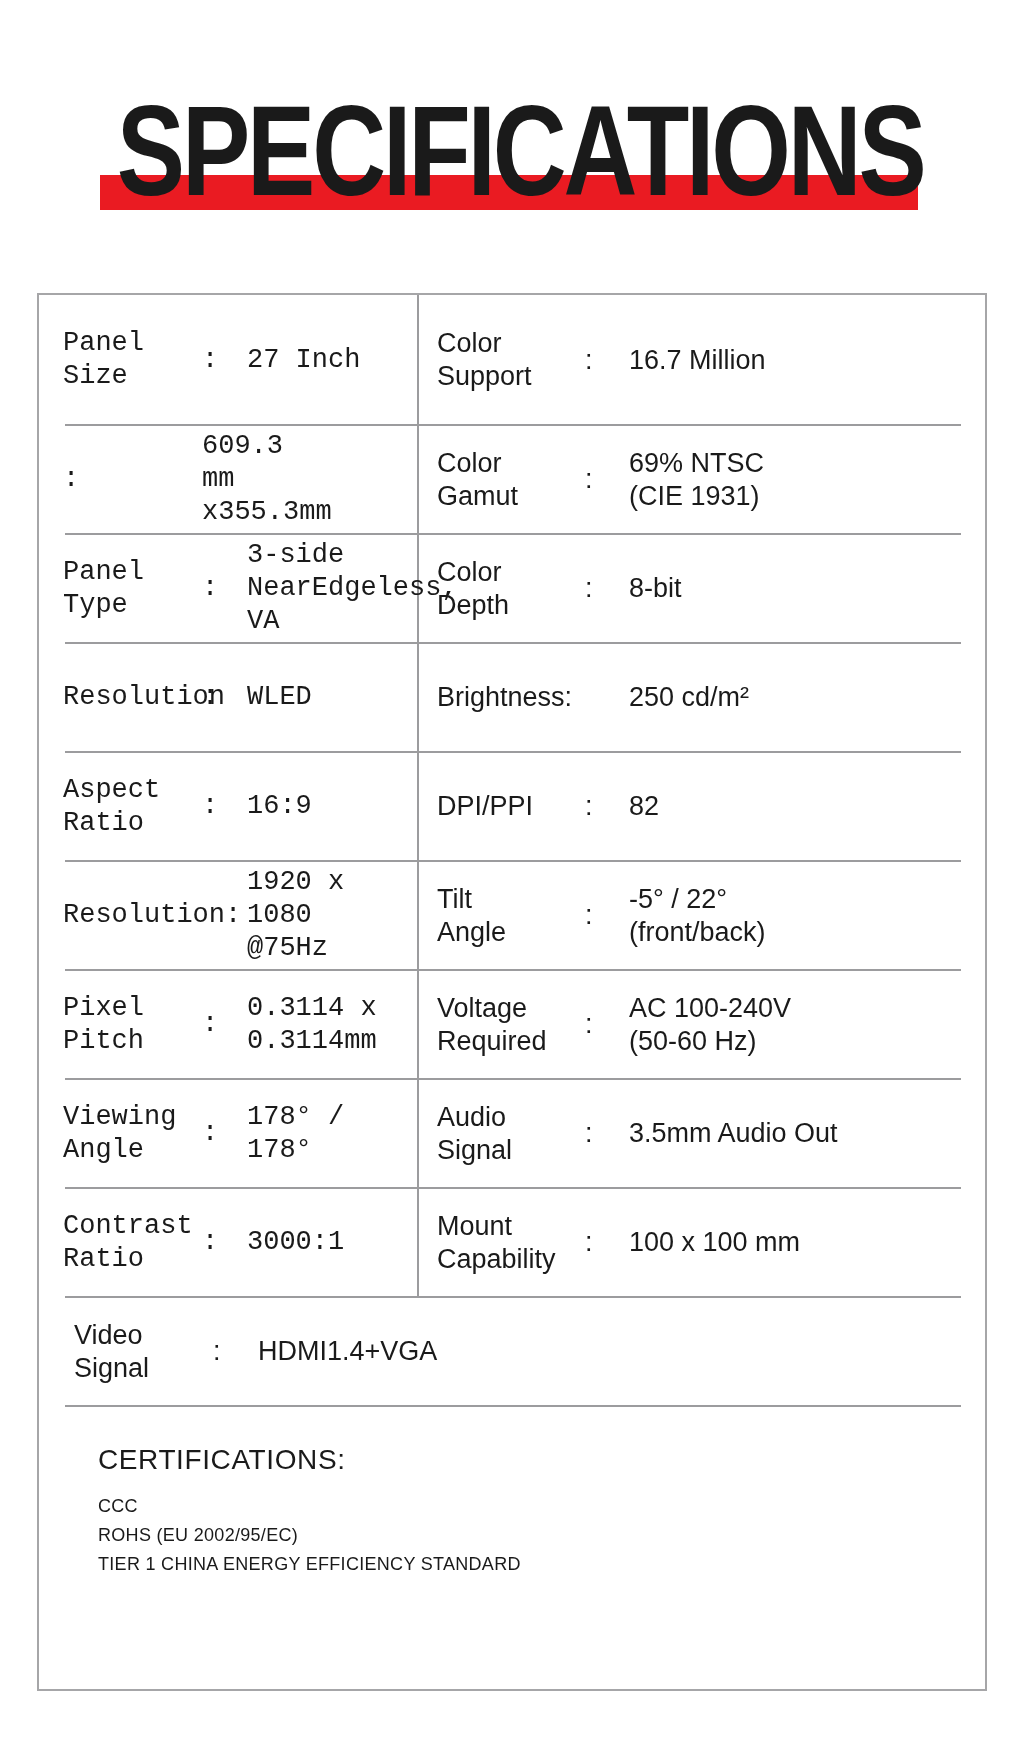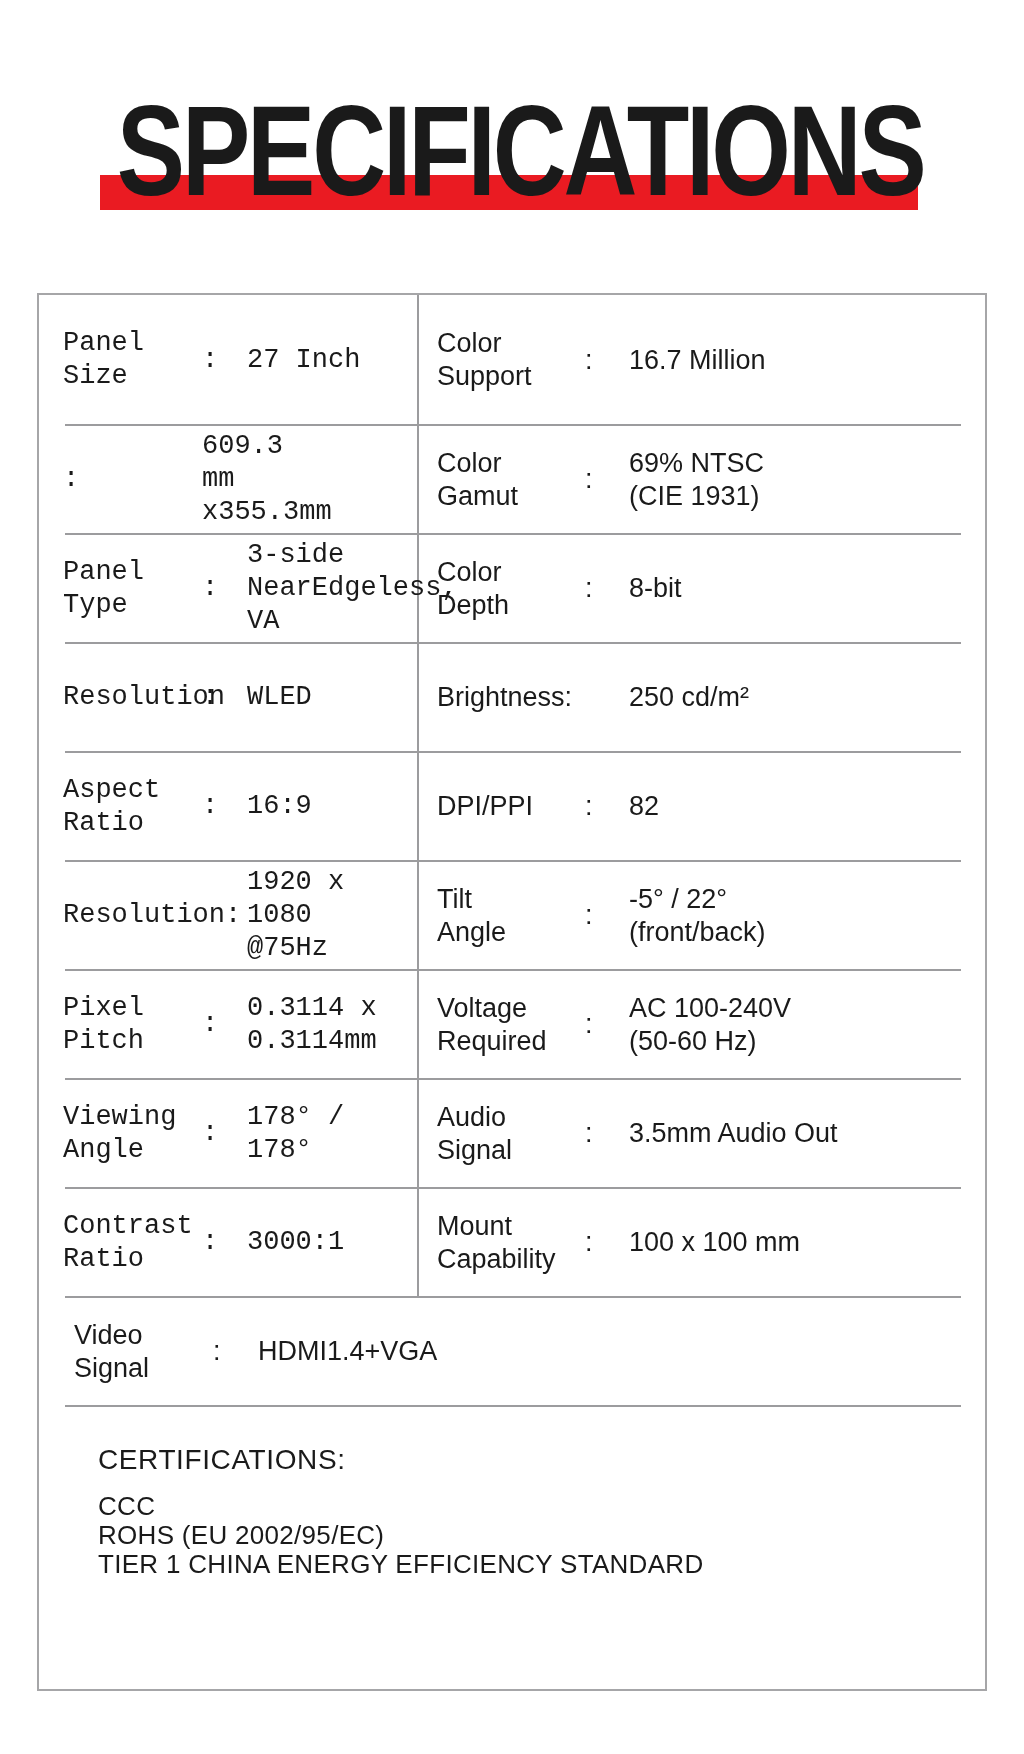--- a/index.html
+++ b/index.html
@@ -31,21 +31,21 @@
   .half{box-sizing:border-box;display:grid;align-items:center;height:100%;}
   .half.left{width:380px;grid-template-columns:139px 45px 1fr;padding-left:24px;
     border-right:2px solid var(--line);font-family:Liberation Mono, monospace;}
   .half.right{width:472px;grid-template-columns:148px 44px 1fr;padding-left:18px;}
   .half.full{width:100%;grid-template-columns:139px 45px 1fr;padding-left:35px;border-radius:20px;}
   .cell{font-size:27px;line-height:1.22;white-space:pre-line;}
   .cell.value{padding-right:6px;}
   
   .certs{flex:1 1 auto;padding:38px 30px 0 59px;}
   .certs-heading{margin:0 0 16px 0;font-size:28px;font-weight:normal;letter-spacing:.6px;}
-  .cert-item{font-size:26px;line-height:29px;letter-spacing:.3px;}
+  .cert-item{font-size:18px;line-height:29px;letter-spacing:.3px;}
 </style>
 </head>
 <body>
 
 <header class="title-block">
   <div class="red-bar"></div>
   <h1 class="title">SPECIFICATIONS</h1>
 </header>
 
 <section class="spec-table">

